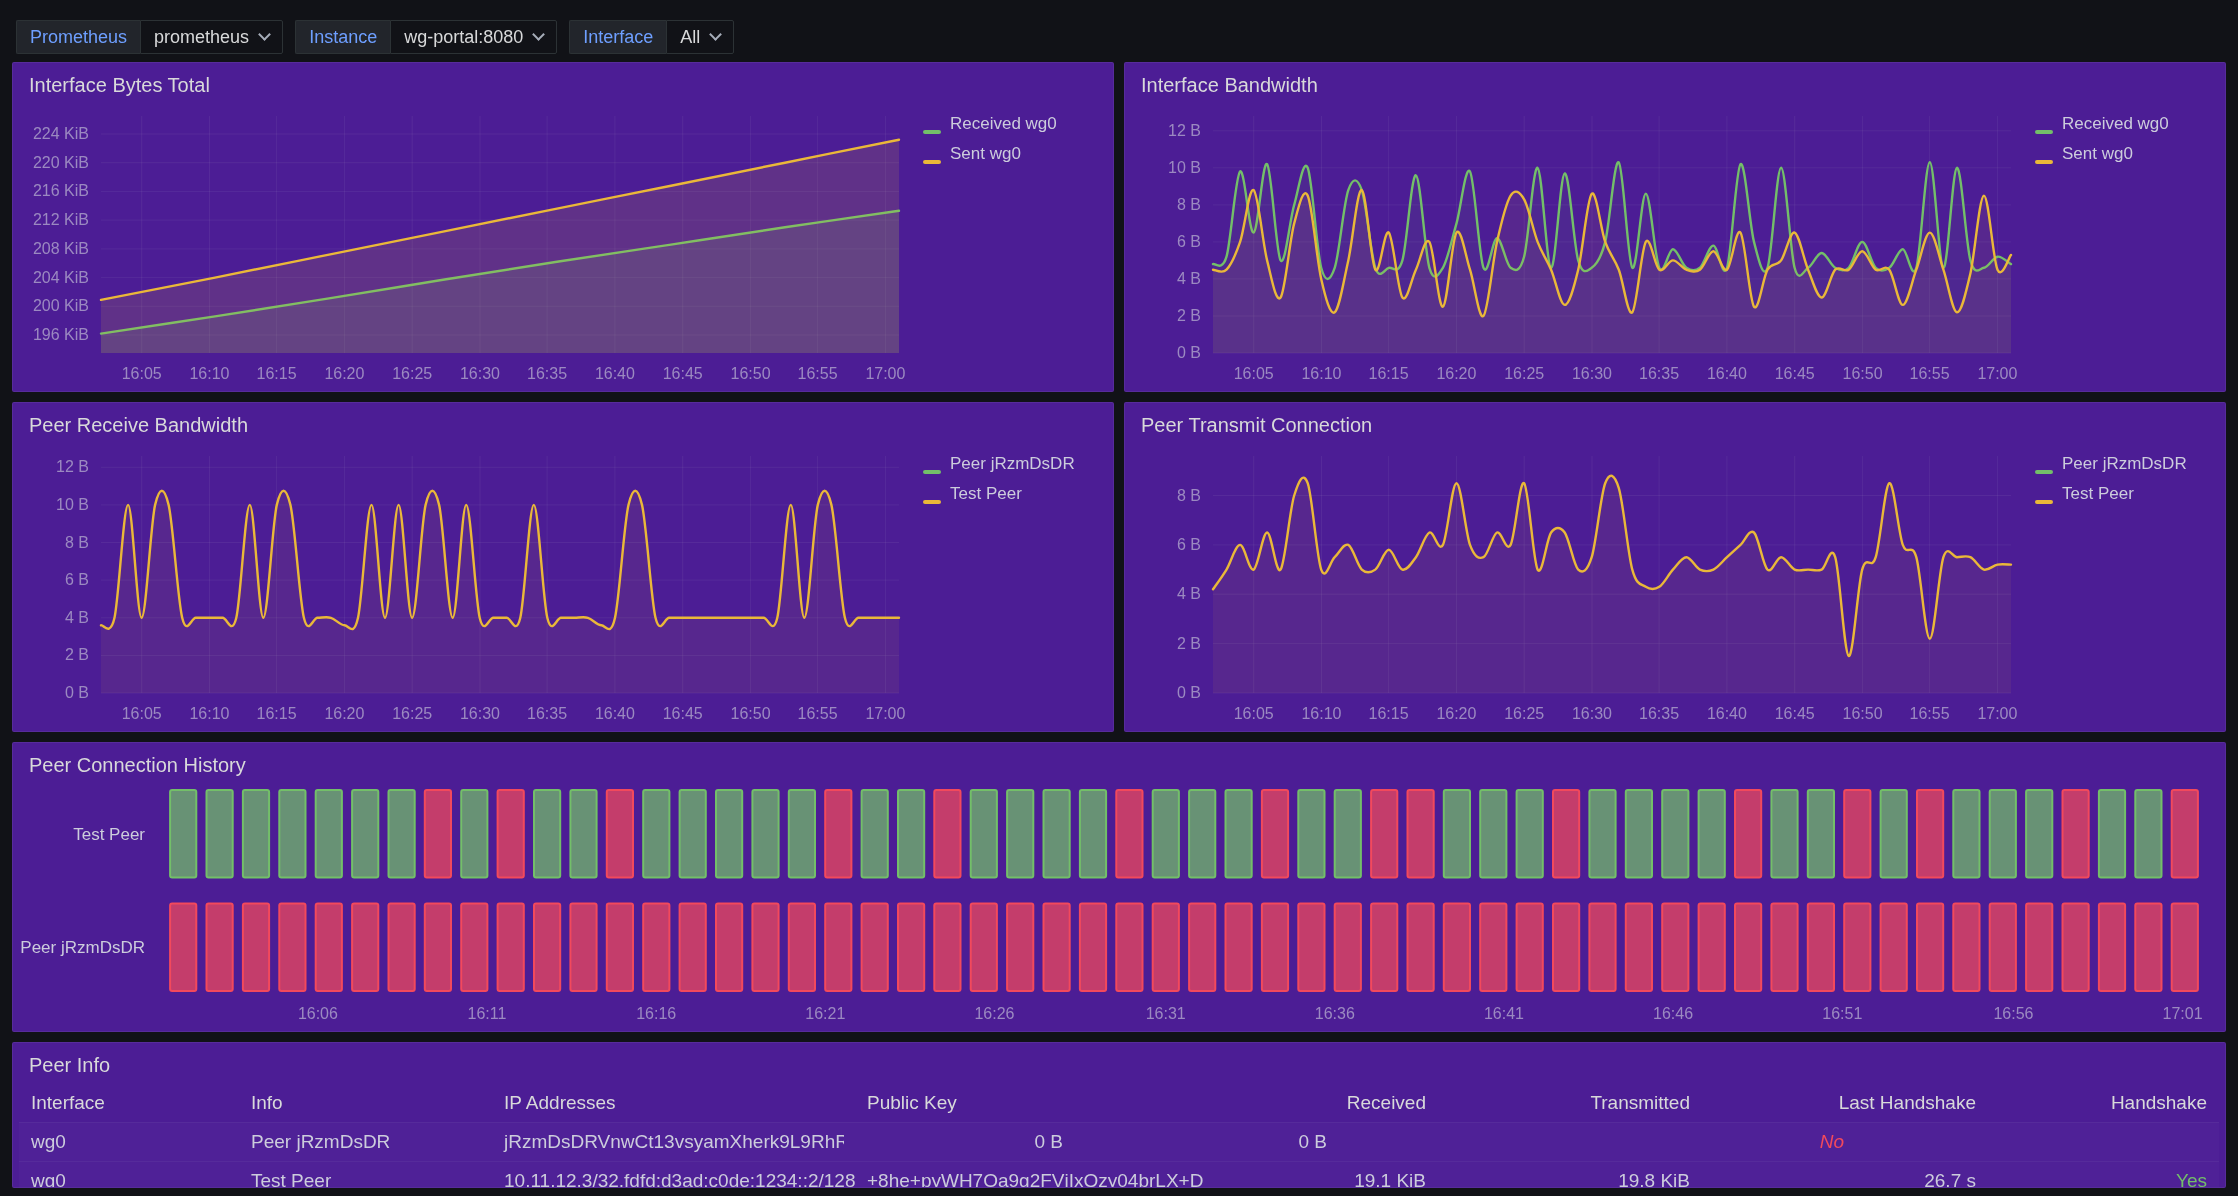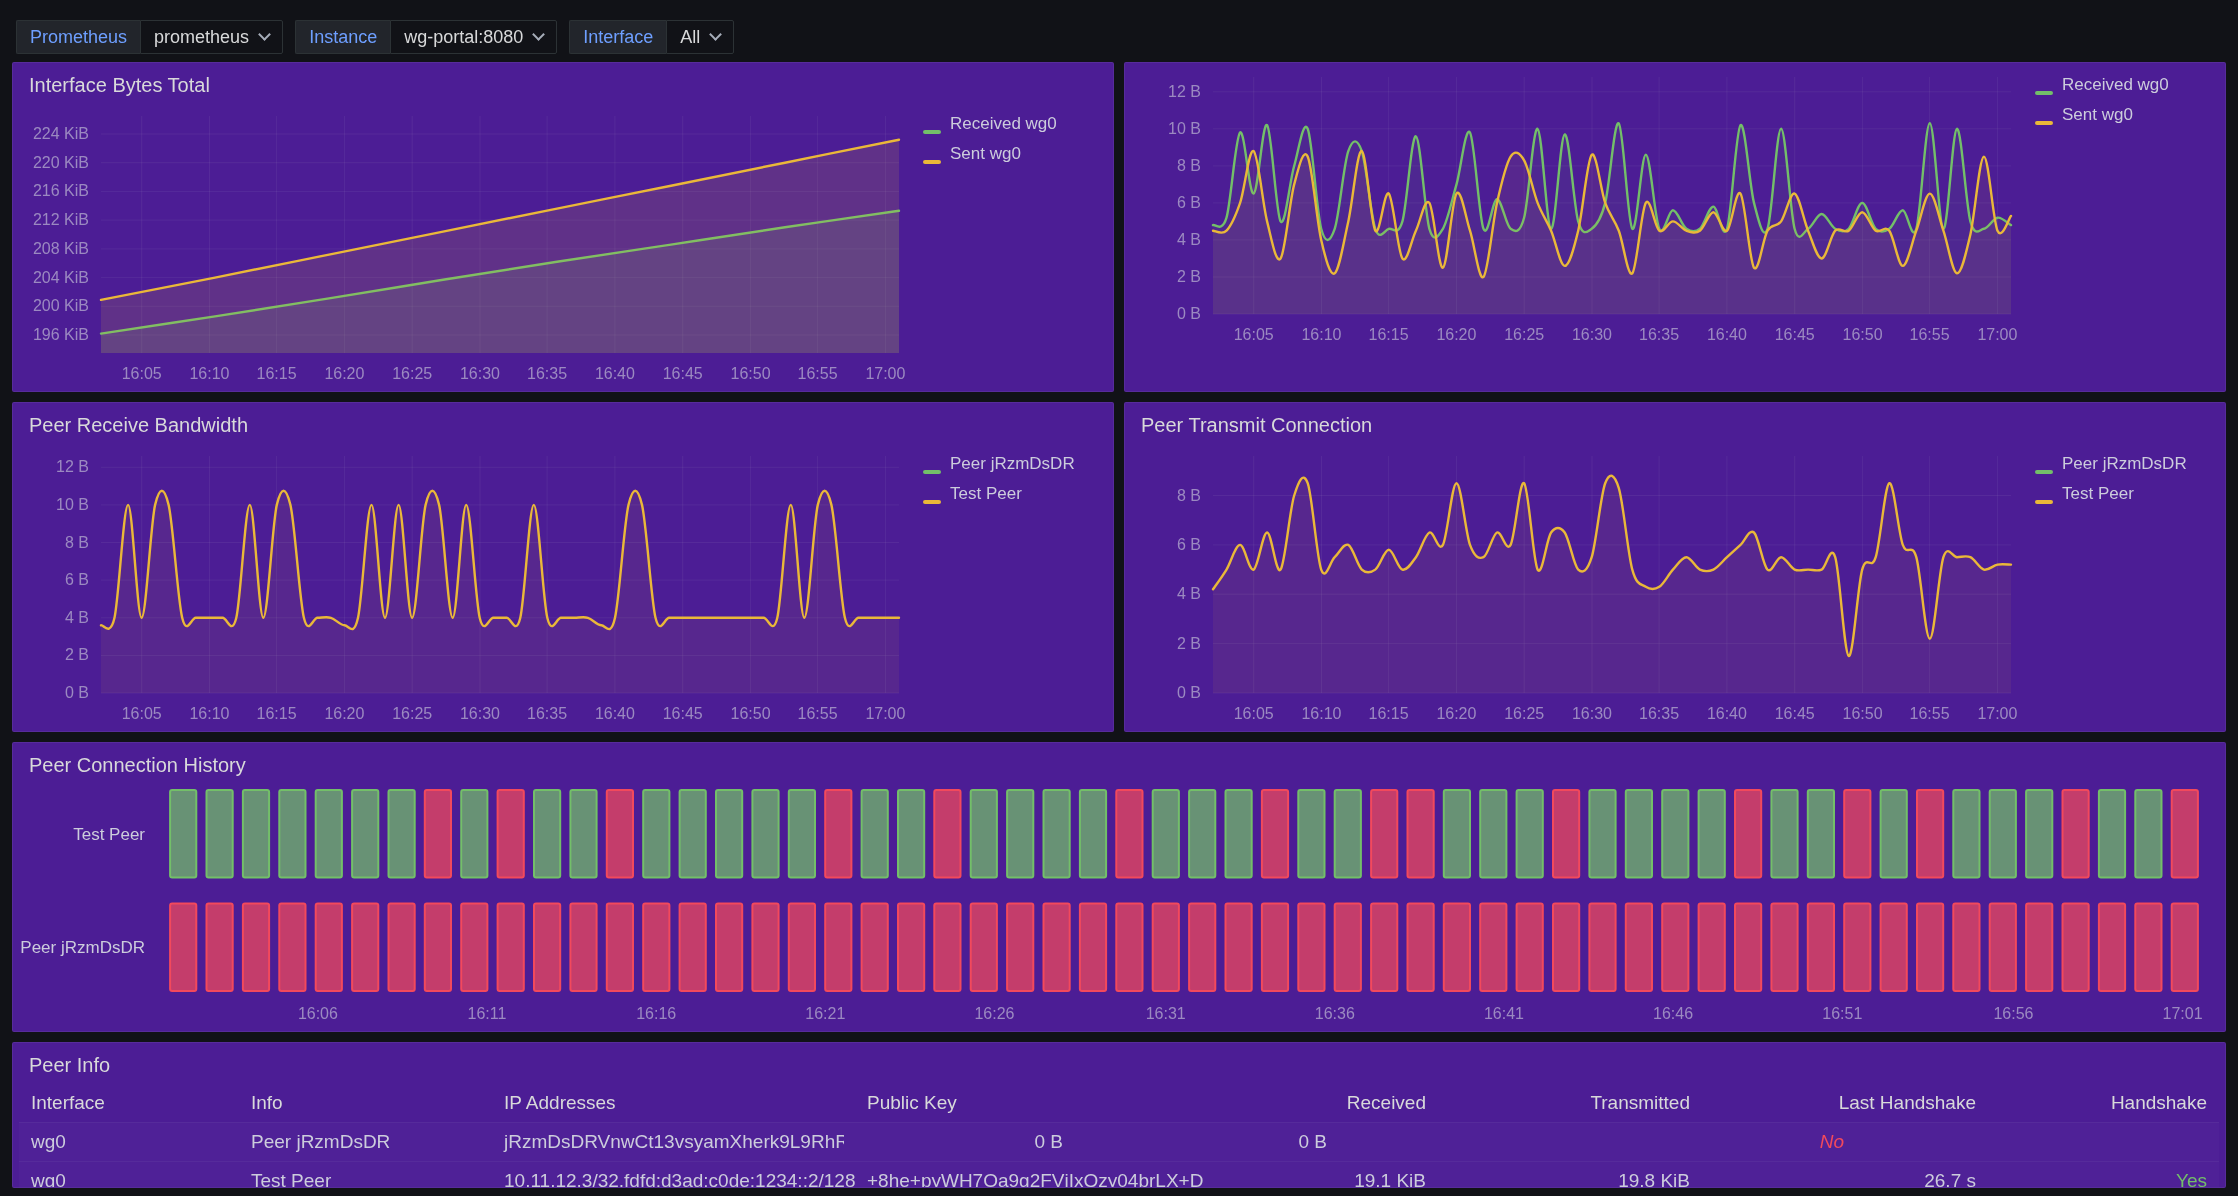--- a/index.html
+++ b/index.html
@@ -129,20 +129,21 @@
             </div>
             <div class="legend-item">
               <span class="swatch" style="background: rgb(234, 184, 57);"></span>
               <span class="legend-label">Sent wg0</span>
             </div>
           </div>
         </div>
       </section>
 
       <section class="panel">
+        <h2 class="panel-title">Interface Bandwidth</h2>
         <div class="panel-body">
           <div class="plot"><svg width="898" height="287">
                 <line x1="86" x2="884" y1="251.0" y2="251.0" class="grid"></line>
                 <text x="74" y="256" text-anchor="end" class="axis">0 B</text>
                 <line x1="86" x2="884" y1="214.0" y2="214.0" class="grid"></line>
                 <text x="74" y="219" text-anchor="end" class="axis">2 B</text>
                 <line x1="86" x2="884" y1="176.9" y2="176.9" class="grid"></line>
                 <text x="74" y="181.9" text-anchor="end" class="axis">4 B</text>
                 <line x1="86" x2="884" y1="139.9" y2="139.9" class="grid"></line>
                 <text x="74" y="144.9" text-anchor="end" class="axis">6 B</text>

